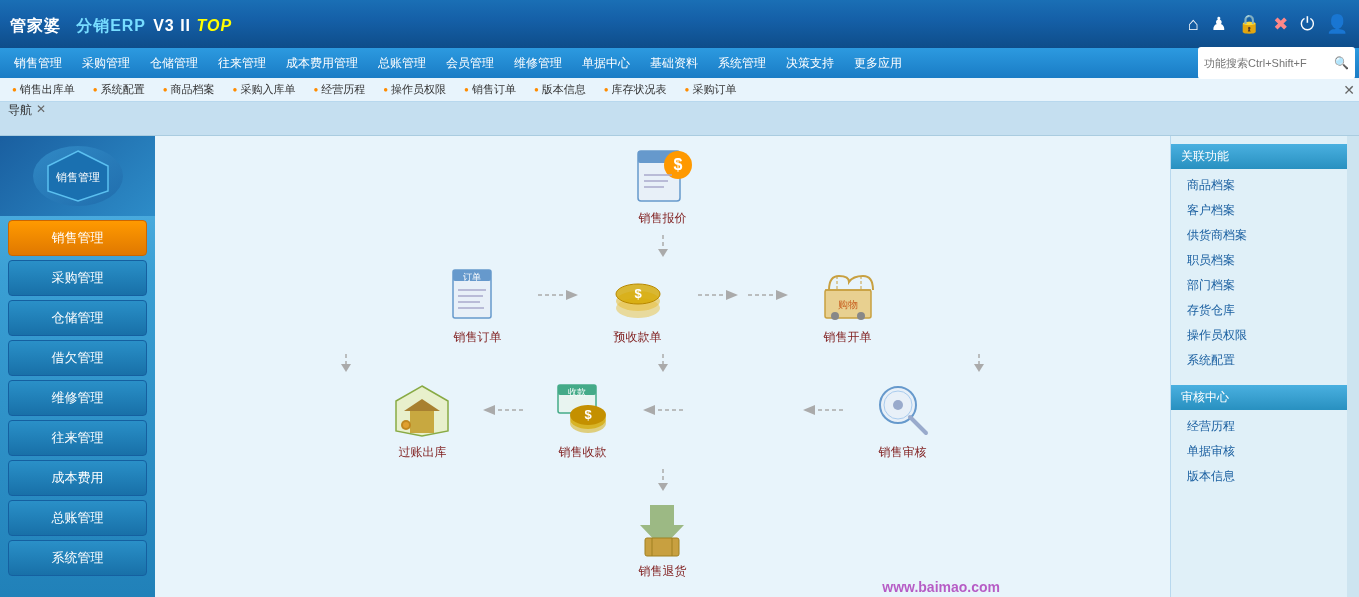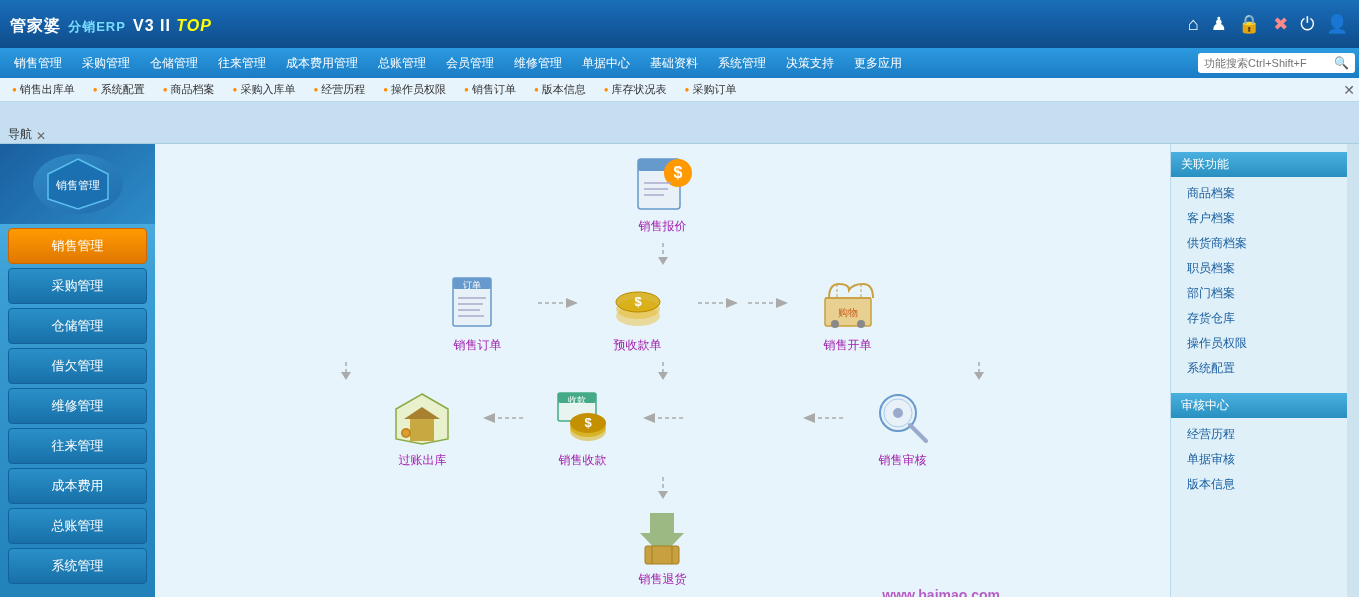--- a/index.html
+++ b/index.html
@@ -38,21 +38,21 @@
       font-size: 12px;
       white-space: nowrap;
     }
     #search-box {
       margin-left: auto;
       display: flex;
       align-items: center;
       background: white;
       border-radius: 3px;
       padding: 2px 6px;
-      height: 20px;
+      height: 32px;
     }
     #search-box input {
       border: none; outline: none; font-size: 11px; width: 130px; color: #999;
     }
     #search-box span { color: #666; cursor: pointer; }
 
     
     #tabs-bar {
       background: #e8f4fc;
       height: 24px;
@@ -72,23 +72,23 @@
 
     
     #content-area {
       display: flex;
       height: calc(597px - 48px - 30px - 24px - 26px);
     }
 
     
     #guide-bar {
       background: #c5dff0;
-      height: 42px;
-      display: flex;
-      align-items: flex-end;
+      height: 34px;
+      display: flex;
+      align-items: flex-start;
       padding: 0 8px;
       font-size: 12px;
       color: #333;
       border-bottom: 1px solid #aacce0;
     }
 
     
     #left-sidebar {
       width: 155px;
       background: linear-gradient(180deg, #5bb8e8 0%, #3a9fd4 30%, #2080b8 100%);
@@ -151,21 +151,21 @@
       align-items: center;
       width: 100px;
       cursor: pointer;
     }
     .flow-icon {
       width: 70px; height: 60px;
       display: flex; align-items: center; justify-content: center;
       font-size: 36px;
     }
     .flow-label {
-      font-size: 12px; color: #a21caf; margin-top: 4px; white-space: nowrap;
+      font-size: 12px; color: #7f1d1d; margin-top: 4px; white-space: nowrap;
     }
 
     
     #right-panel {
       width: 177px;
       background: #e0f0f8;
       border-left: 1px solid #b8d8ee;
       flex-shrink: 0;
       overflow-y: auto;
       padding: 8px 0;
@@ -203,21 +203,21 @@
       background: #cde4f0;
       flex-shrink: 0;
     }
   </style>
 </head>
 <body>
 
 <div id="header">
   <div id="logo">
     <span style="color:#fff;font-size:16px;font-weight:900;">管家婆</span>
-    <span style="color:#7df;font-size:13px;margin-left:0;">分销ERP</span>
+    <span style="color:#7df;font-size:16px;margin-left:8px;">分销ERP</span>
     <span style="color:#fff;font-size:16px;"> V3 II </span>
     <span style="color:#ff0;font-size:16px;font-weight:bold;font-style:italic;">TOP</span>
   </div>
   <div id="header-icons">
     <span title="home">⌂</span>
     <span title="users">♟</span>
     <span title="lock">🔒</span>
     <span title="close" style="color:#f88;">✖</span>
     <span title="power">⏻</span>
     <span title="user">👤</span>

